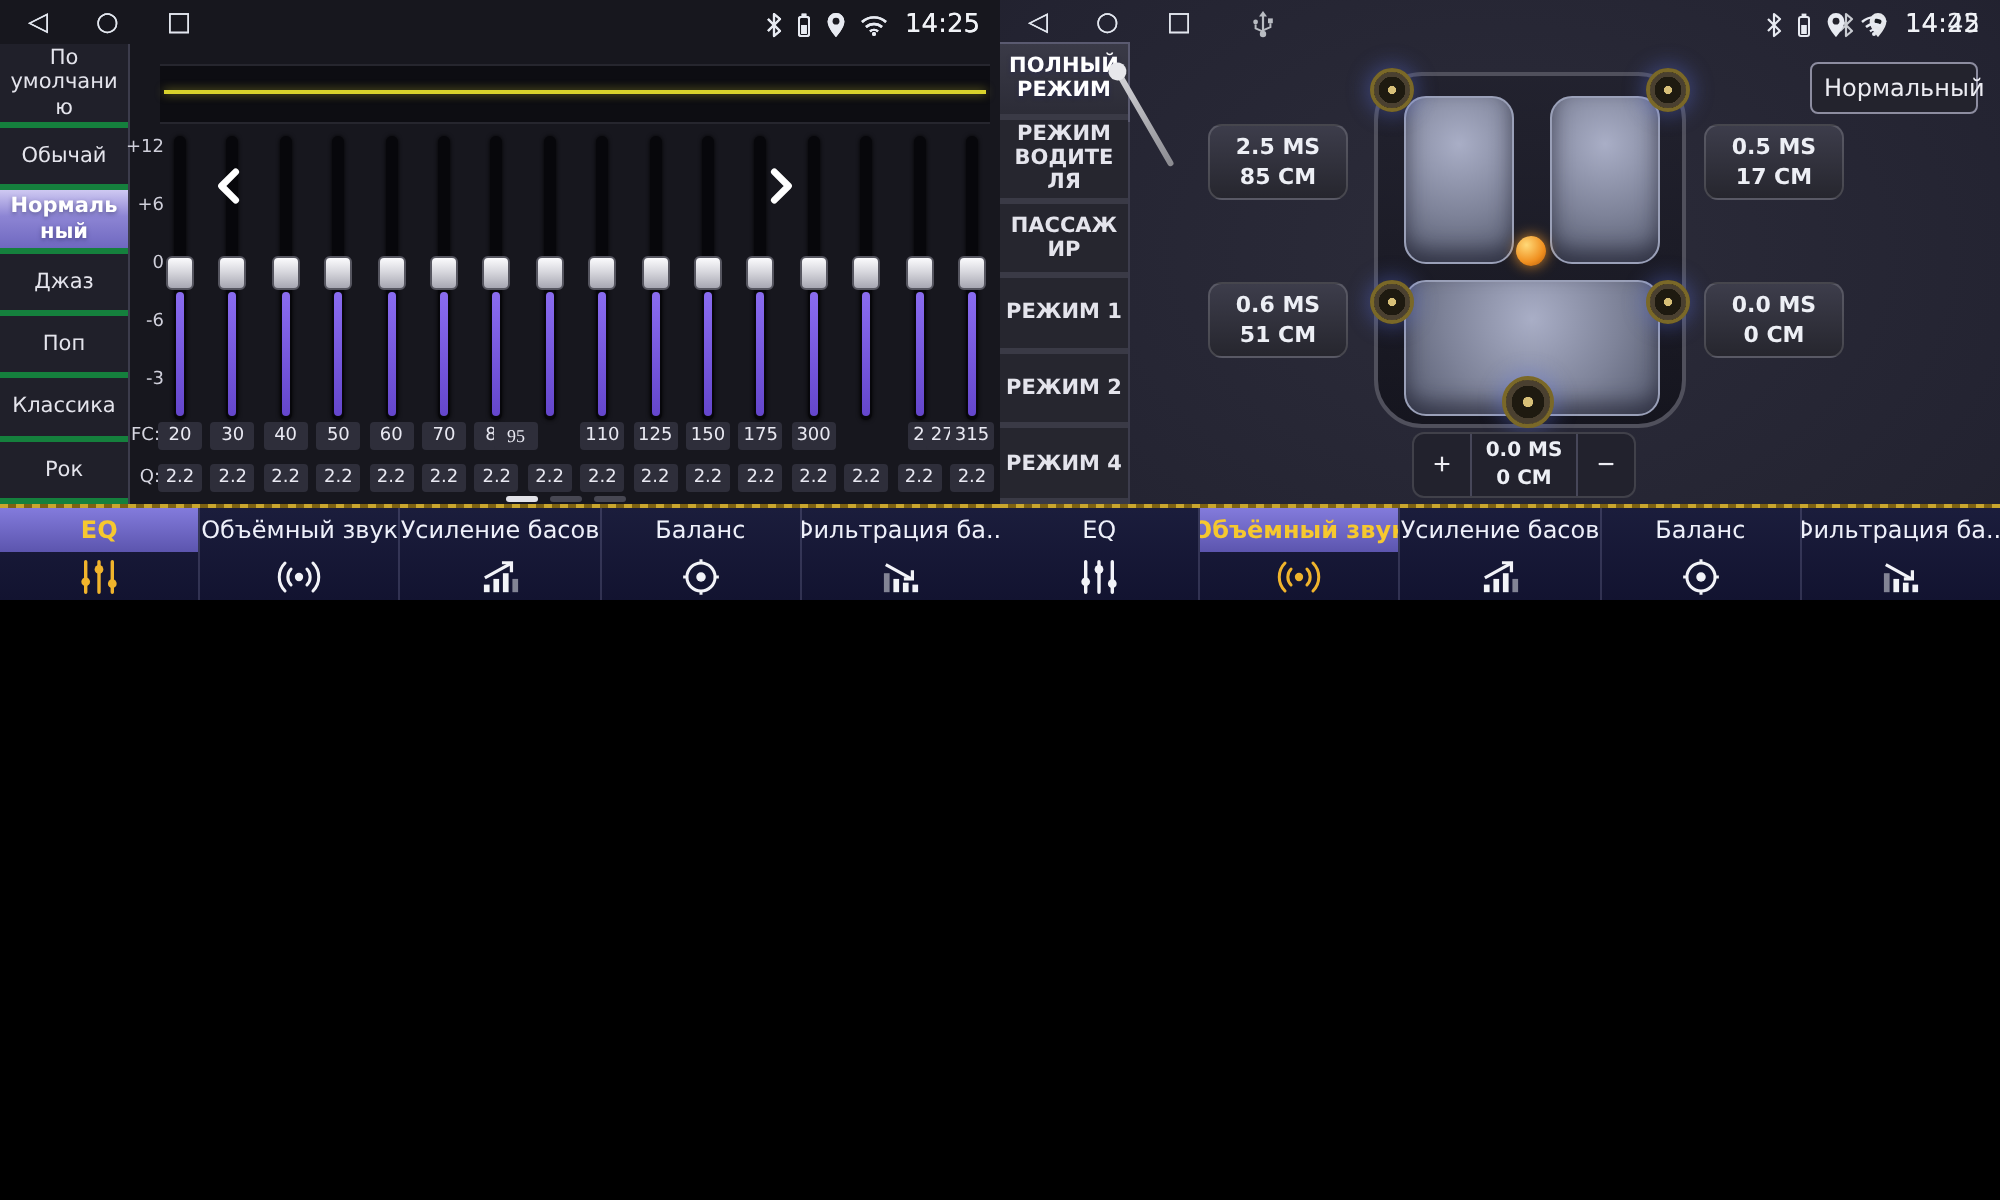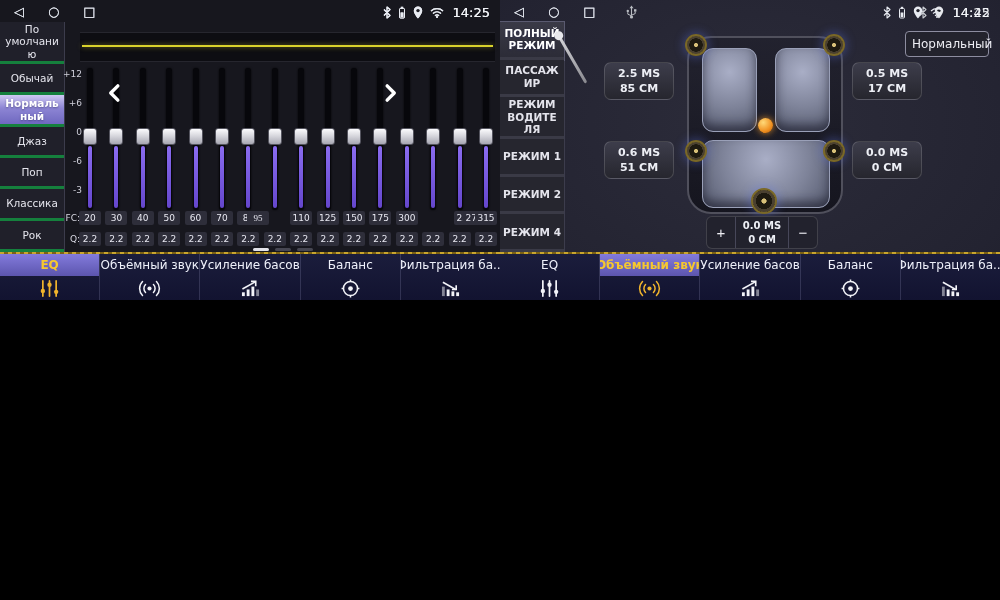--- a/index.html
+++ b/index.html
@@ -698,22 +698,22 @@
         <svg width="14" height="11" viewBox="0 0 14 11">
             <path d="M1 4a9 9 0 0 1 12 0M3 6.5a6 6 0 0 1 8 0M5 8.7a3 3 0 0 1 4 0" stroke="#e8ebf2" fill="none" stroke-width="1.2"></path>
             <circle cx="7" cy="10" r="1" fill="#e8ebf2"></circle>
           </svg>
         <span class="time">14:25</span>
       </div>
     </div>
 
     <div class="side-list">
         <div class="side-item selected">ПОЛНЫЙ РЕЖИМ</div>
+        <div class="side-item">РЕЖИМ ВОДИТЕЛЯ</div>
         <div class="side-item">ПАССАЖИР</div>
-        <div class="side-item">РЕЖИМ ВОДИТЕЛЯ</div>
         <div class="side-item">РЕЖИМ 1</div>
         <div class="side-item">РЕЖИМ 2</div>
         <div class="side-item">РЕЖИМ 4</div>
       </div>
 
     <button class="profile-btn">Нормальный</button>
 
     <div class="car">
       <div class="seat seat-fl"></div>
       <div class="seat seat-fr"></div>

